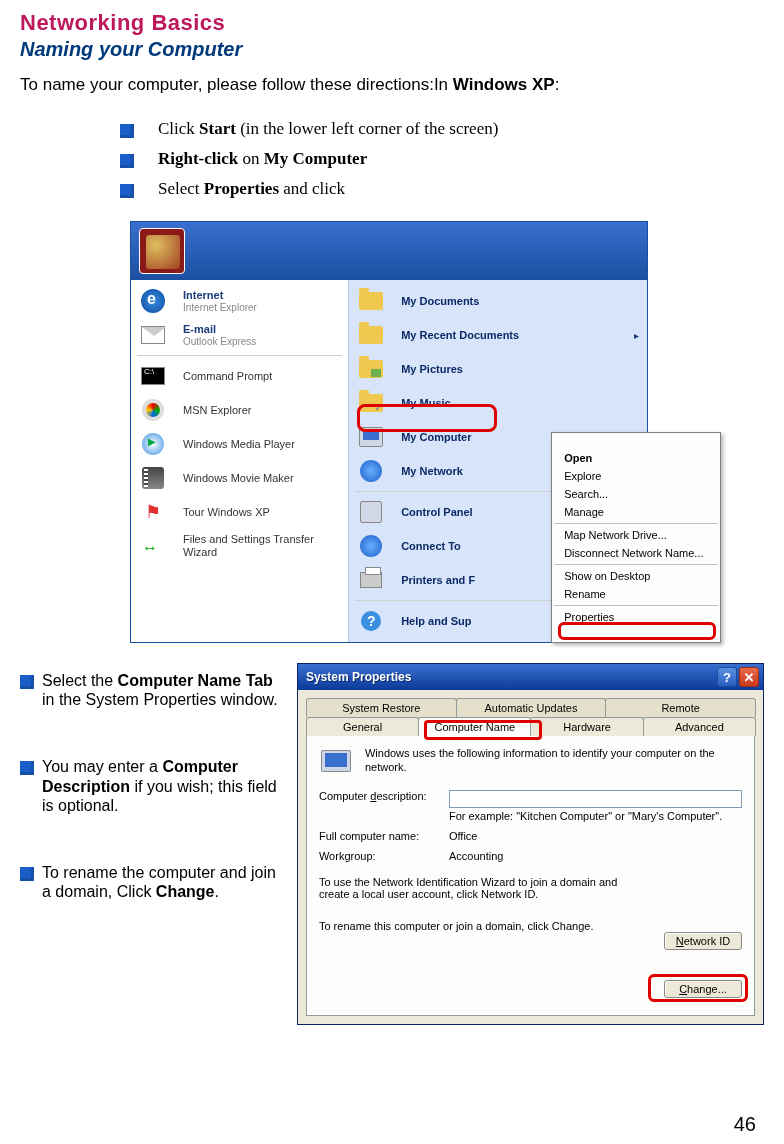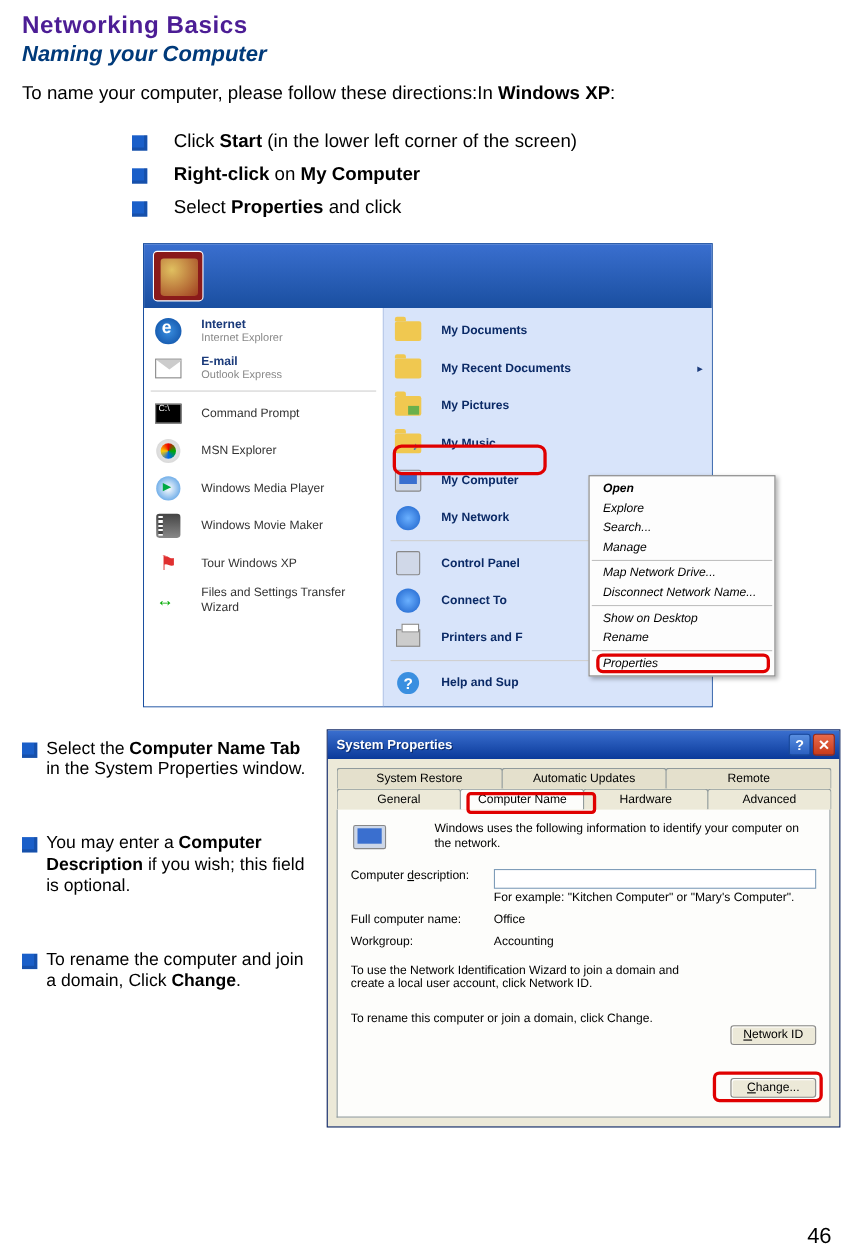--- a/index.html
+++ b/index.html
@@ -5,26 +5,26 @@
   * { box-sizing: border-box; margin: 0; padding: 0; }
   body {
     font-family: Arial, Helvetica, sans-serif;
     width: 784px;
     height: 1144px;
     background: #fff;
     color: #000;
     position: relative;
     padding: 10px 20px 0 20px;
   }
-  .title-red { color: #4c1d95; font-size: 22px; font-weight: bold; letter-spacing: 0.5px; }
+  .title-red { color: #be185d; font-size: 22px; font-weight: bold; letter-spacing: 0.5px; }
   .title-sub { color: #003a7a; font-size: 20px; font-style: italic; font-weight: bold; margin-top: 2px; }
   .intro { font-size: 17px; margin-top: 14px; }
   .intro b { font-weight: bold; }
   .bullet-list { margin-top: 24px; margin-left: 100px; }
-  .bullet { display: flex; align-items: flex-start; margin-bottom: 10px; font-size: 17px; }
+  .bullet { display: flex; align-items: center; margin-bottom: 10px; font-size: 17px; font-family: Liberation Serif, serif; }
   .bullet .sq { width: 14px; height: 14px; background: #1a5fc9; margin-right: 24px; margin-top: 4px; flex-shrink: 0; box-shadow: inset -3px -3px 0 rgba(0,0,0,0.15); }
   .bullet .txt { }
   .bullet .txt b { font-weight: bold; }
 
   
   .startmenu-wrap { margin: 22px 0 0 110px; width: 518px; }
   .startmenu {
     width: 518px;
     border: 1px solid #1a4fa0;
     background: #fff;
@@ -90,29 +90,28 @@
   .ic-printer{width:22px;height:16px;background:#ccc;border:1px solid #888;position:relative;}
   .ic-printer::before{content:"";position:absolute;top:-6px;left:4px;width:14px;height:6px;background:#fff;border:1px solid #888;}
   .ic-help{width:20px;height:20px;background:#3a8fe0;border-radius:50%;color:#fff;font-weight:bold;font-size:14px;display:flex;align-items:center;justify-content:center;}
   .sm-highlight{position:absolute;border:3px solid #e00000;border-radius:8px;}
   .hl-mycomp{left:8px;top:124px;width:140px;height:28px;}
   .sm-arrow{color:#1a3a7a;margin-left:auto;font-size:10px;}
 
   
   .ctx {
     position: absolute;
-    left: 186px; top: 152px;
+    left: 202px; top: 152px;
     width: 170px;
     background: #fdfdfd;
     border: 1px solid #808080;
     box-shadow: 2px 2px 4px rgba(0,0,0,0.3);
     font-size: 11px;
     z-index: 5;
-    padding: 2px 0;
-    font-style: italic;
+    padding: 16px 0;
   }
   .ctx-item { padding: 3px 12px; }
   .ctx-item.bold { font-weight: bold; }
   .ctx-sep { height:1px; background:#c0c0c0; margin:2px 2px; }
   .ctx-hl { position:absolute; bottom:2px; left:6px; width:158px; height:18px; border:3px solid #e00000; border-radius:6px; pointer-events:none; }
 
   
   .bottom { display:flex; margin-top: 20px; }
   .left-bullets { width: 268px; padding-top: 8px; }
   .lb { display:flex; margin-bottom: 48px; font-size: 16px; line-height:1.2; }
@@ -143,21 +142,21 @@
     flex:1; text-align:center; padding:3px 0;
     background:#ece9d8; border:1px solid #919b9c; border-bottom:none;
     border-radius:3px 3px 0 0; margin-right:-1px;
     font-size:11px;
   }
   .sp-tab.inactive { background:#e4e0cc; }
   .sp-tabrow.row2 .sp-tab { }
   .sp-tab.active { background:#fdfdfb; position:relative; z-index:2; }
   .sp-hl-tab { position:absolute; left:126px; top:30px; width:118px; height:20px; border:3px solid #e00000; border-radius:4px; z-index:3; pointer-events:none;}
   .sp-body { margin:0 8px 8px 8px; background:#fdfdfb; border:1px solid #919b9c; padding:10px 12px 14px 12px; border-top:none; min-height:280px; position:relative;}
-  .sp-row { display:flex; align-items:flex-start; margin-bottom:8px;gap:30px; }
+  .sp-row { display:flex; align-items:flex-start; margin-bottom:8px; }
   .sp-ic { width:36px;height:36px;margin-right:10px;flex-shrink:0;position:relative; }
   .sp-ic .mon{width:30px;height:22px;background:#cdd7e8;border:1px solid #888;border-radius:2px;position:absolute;top:4px;left:2px;}
   .sp-ic .mon::after{content:"";position:absolute;left:3px;top:2px;width:22px;height:14px;background:#3a6fcf;}
   .sp-desc-text { font-size:11px; line-height:1.3; }
   .sp-field { display:flex; align-items:flex-start; margin-top:8px; }
   .sp-label { width:130px; }
   .sp-input { flex:1; height:18px; border:1px solid #7f9db9; background:#fff; }
   .sp-hint { margin-left:130px; color:#000; font-size:11px; margin-top:2px; max-width:280px; }
   .sp-val { margin-left:0; }
   .sp-para { margin-top:14px; font-size:11px; max-width:300px; }

